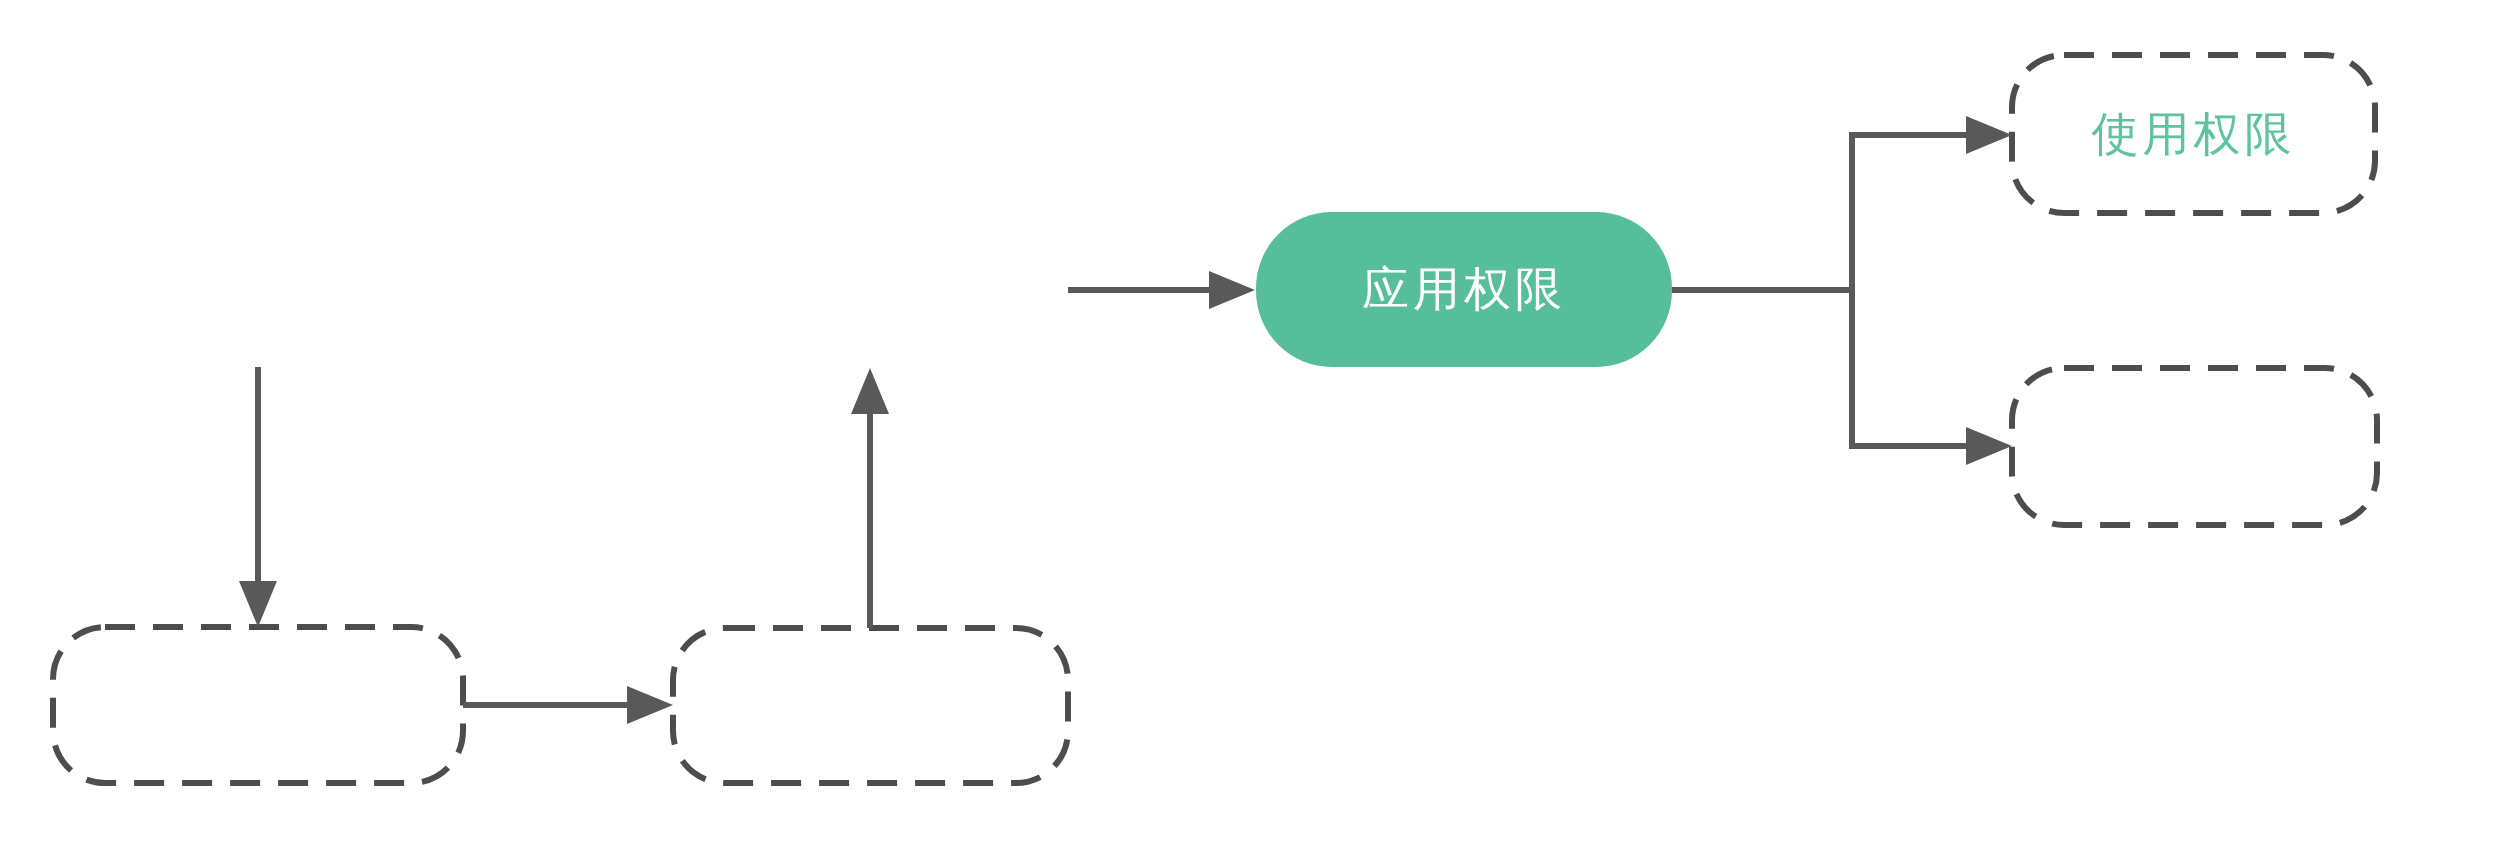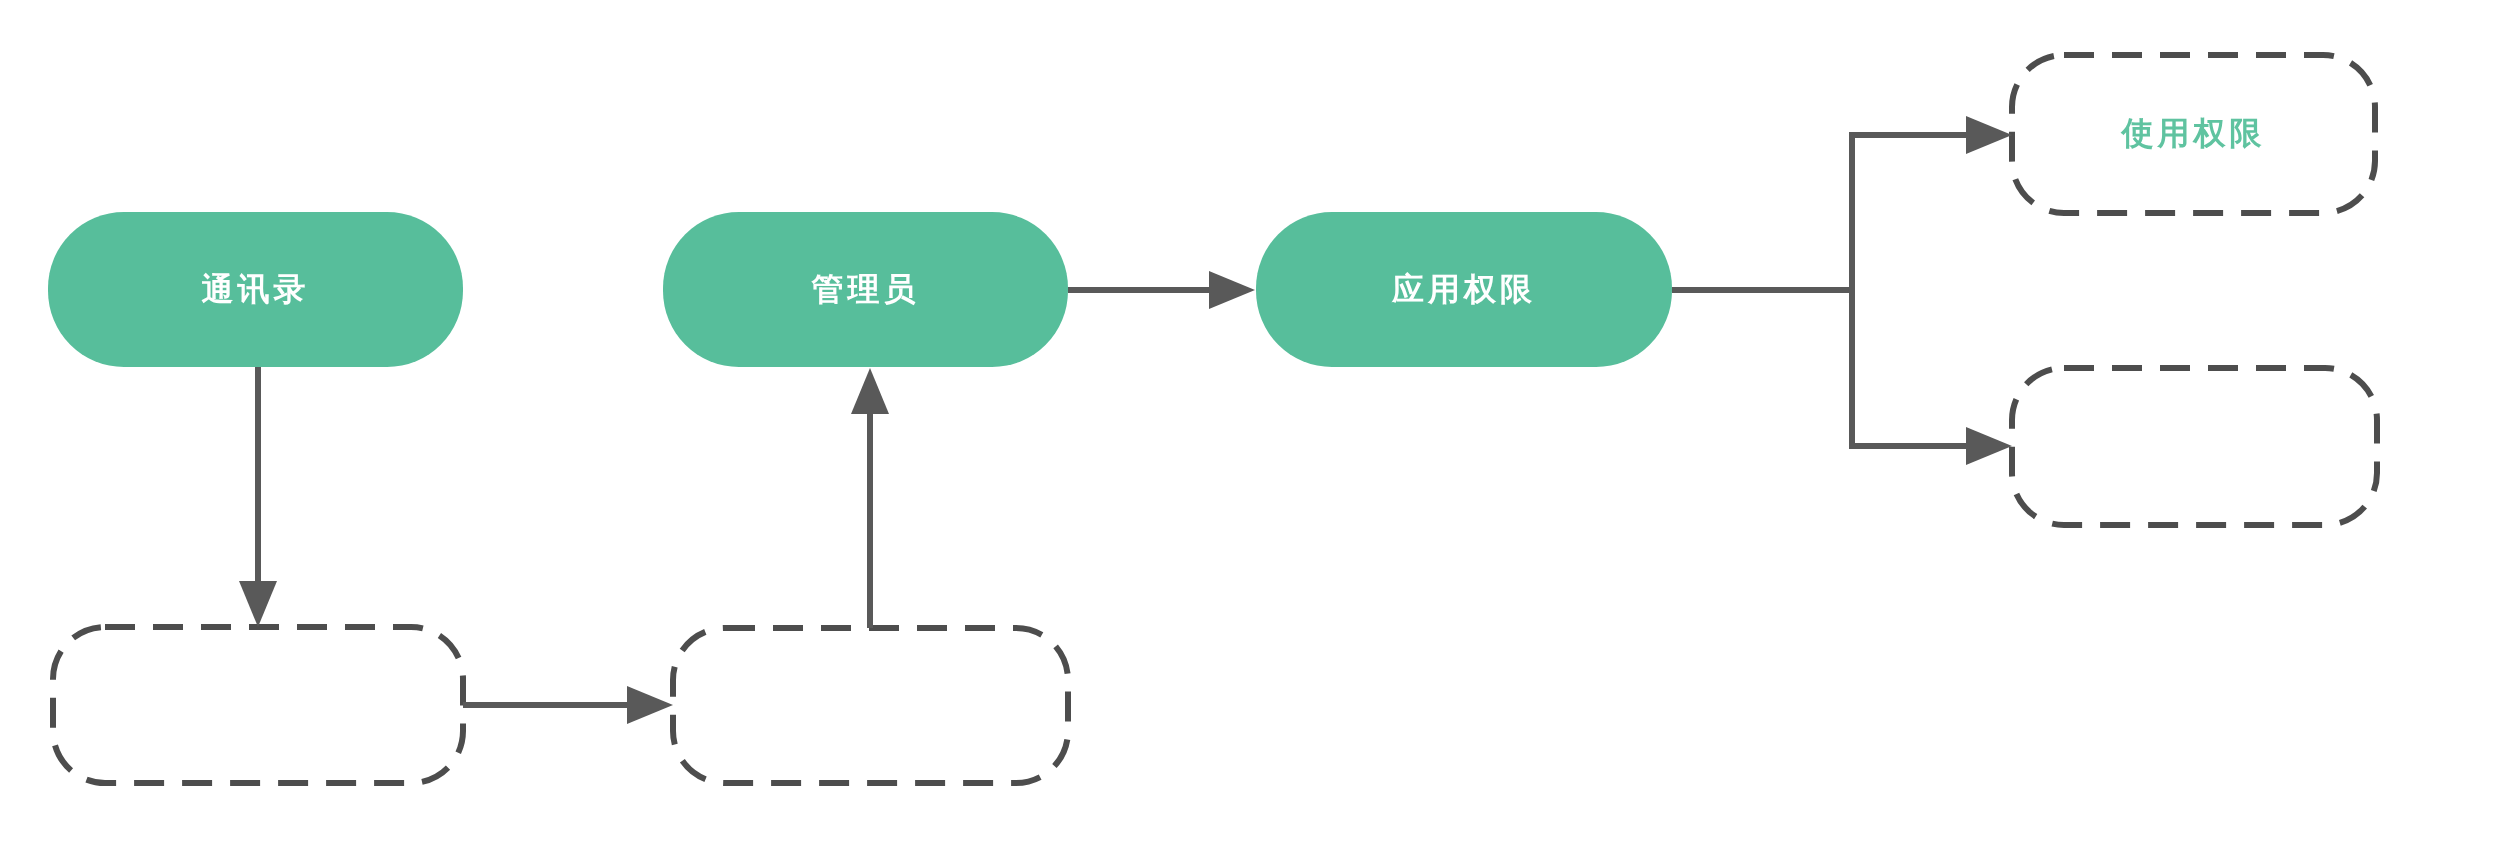--- a/index.html
+++ b/index.html
@@ -25,22 +25,22 @@
     stroke-width: 6;
     stroke-dasharray: 30 18;
   }
   .node {
     position: absolute;
     display: flex;
     align-items: center;
     justify-content: center;
   }
   .node .label {
-    font-size: 32px;
-    font-weight: 700;
+    font-size: 47px;
+    font-weight: 400;
     letter-spacing: 4px;
     white-space: nowrap;
   }
   .node.solid {
     background: var(--node_fill_green, #57be9b);
     border-radius: 76px;
     color: var(--node_text_on_green, #ffffff);
   }
   .node.dashed {
     color: var(--dashed_text_green, #5fc3a0);
@@ -81,26 +81,20 @@
     <g>
       <path class="wire" d="M1852,135 L1966,135"></path>
       <polygon class="head" points="2012,135 1966,116 1966,154"></polygon>
     </g>
     <g>
       <path class="wire" d="M1852,446 L1966,446"></path>
       <polygon class="head" points="2012,446 1966,427 1966,465"></polygon>
     </g>
   </svg>
 
-  <div class="node solid" style="left:48px; top:212px; width:415px; height:155px;">
-    <span class="label">通讯录</span>
-  </div>
-  <div class="node solid" style="left:663px; top:212px; width:405px; height:155px;">
-    <span class="label">管理员</span>
-  </div>
   <div class="node solid" style="left:1256px; top:212px; width:416px; height:155px;">
     <span class="label">应用权限</span>
   </div>
 
   <div class="node dashed" style="left:2012px; top:55px; width:363px; height:158px;">
     <span class="label">使用权限</span>
   </div>
 
 </div>
 

